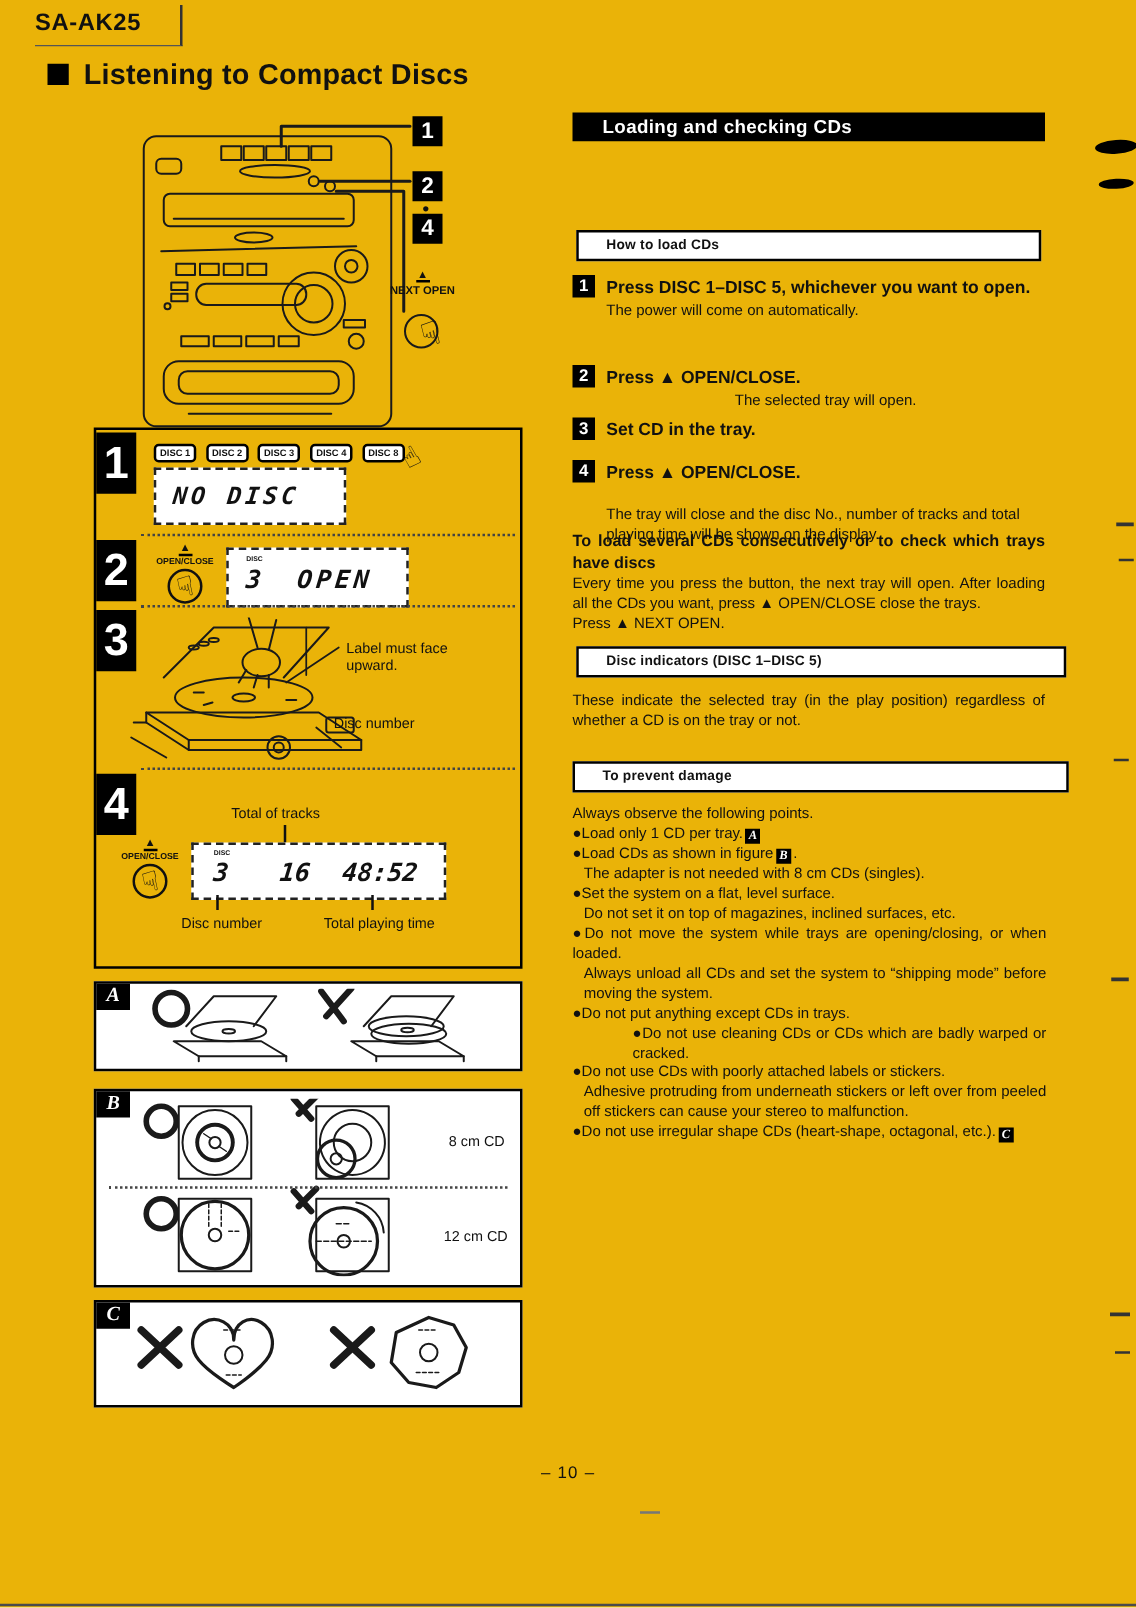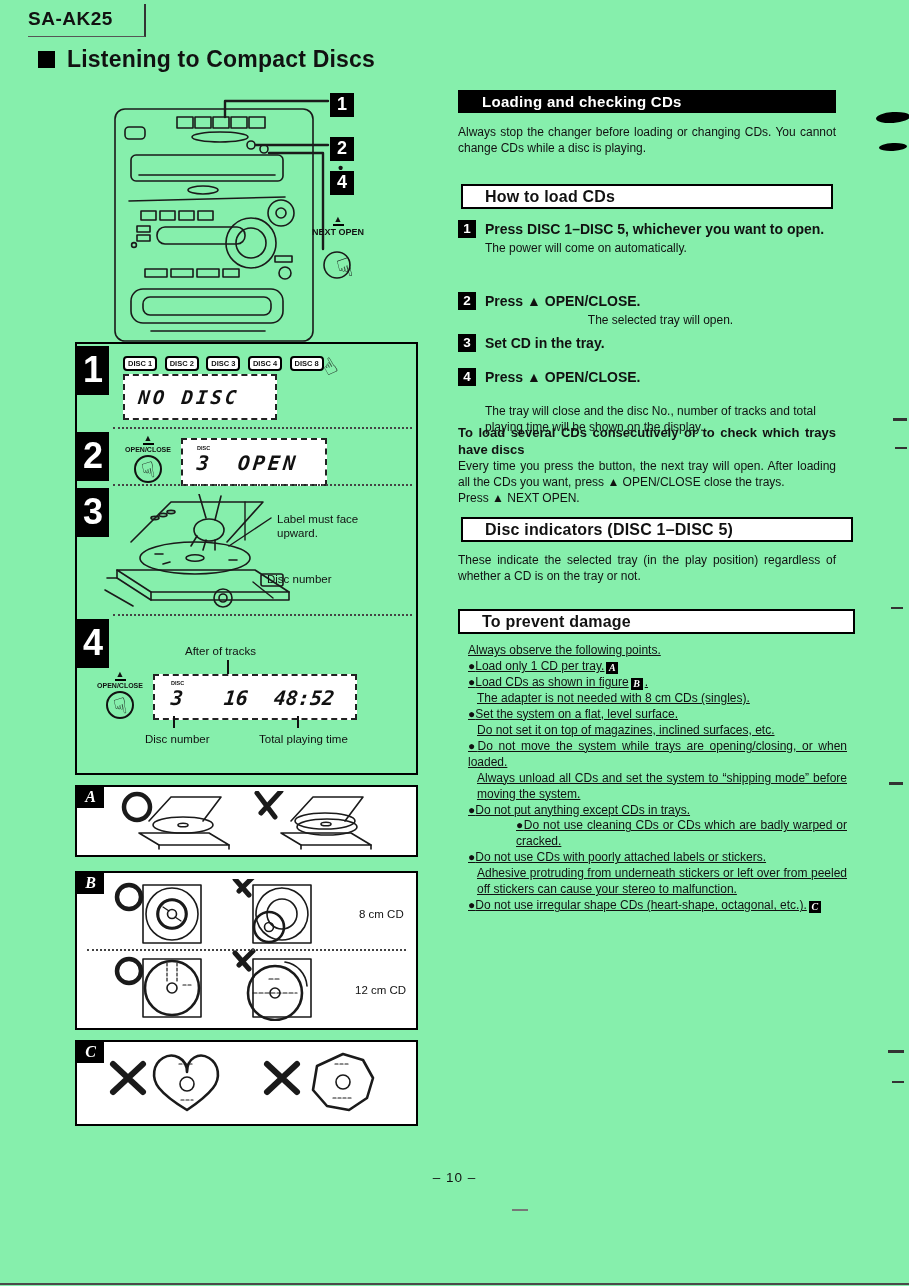--- a/index.html
+++ b/index.html
@@ -1,28 +1,28 @@
 <!DOCTYPE html>
 <html><head>
 <meta charset="utf-8">
 <style>
   html,body{margin:0;padding:0;background:#fff;}
-  .page{position:relative;width:909px;height:1286px;background:#86efac;overflow:hidden;
+  .page{position:relative;width:909px;height:1286px;background:#eab308;overflow:hidden;
         font-family:"Liberation Sans",sans-serif;color:#111;}
   .abs{position:absolute;}
 
   
   .model-tab{left:28px;top:4px;width:116px;height:28px;border-right:2px solid #333;border-bottom:1.5px solid #555;
              font-size:19px;font-weight:bold;letter-spacing:.5px;padding-top:4px;}
   .main-heading{left:38px;top:46px;font-size:23px;font-weight:bold;letter-spacing:.2px;}
   .heading-sq{display:inline-block;width:17px;height:17px;background:#000;margin-right:12px;vertical-align:-1px;}
 
   
   .blackbar{background:#000;color:#fff;font-weight:bold;font-size:15px;line-height:23px;padding-left:24px;letter-spacing:.3px;}
-  .boxhdr{border:2px solid #000;font-weight:bold;font-size:16px;line-height:21px;padding-left:22px;background:#fff;letter-spacing:.2px;}
+  .boxhdr{border:2px solid #000;font-weight:bold;font-size:11px;line-height:21px;padding-left:22px;background:#fff;letter-spacing:.2px;}
   .p12{font-size:12px;line-height:1.34;text-align:justify;}
   .num-sq{width:18px;height:18px;background:#000;color:#fff;font-weight:bold;font-size:13.5px;line-height:18px;text-align:center;flex:0 0 18px;}
   .big-num{background:#000;color:#fff;font-weight:bold;text-align:center;}
   .fig-chip{width:27px;height:21px;background:#000;color:#fff;text-align:center;
             font-family:"Liberation Serif",serif;font-style:italic;font-weight:bold;font-size:16px;line-height:20px;}
   .ref-chip{display:inline-block;width:12px;height:12px;background:#000;color:#fff;text-align:center;
             font-family:"Liberation Serif",serif;font-style:italic;font-weight:bold;font-size:10px;line-height:12px;
             vertical-align:-1px;margin:0 2px;}
   .seg{font-family:"DejaVu Sans Mono",monospace;font-style:italic;font-weight:bold;transform:skewX(-6deg);white-space:nowrap;}
   .dashbox{border:2px dashed #222;background:#fff;}
@@ -190,21 +190,21 @@
         <path d="M126,52 L168,24" stroke-width="1.4"></path>
         <path d="M142,8 L142,46" stroke-width="1.4"></path>
         <path d="M150,88 L170,104" stroke-width="1.4"></path>
       </g>
     </svg>
     <div class="abs small-lbl" style="left:200px;top:168px;width:110px;">Label must face upward.</div>
     <div class="abs small-lbl" style="left:190px;top:228px;">Disc number</div>
     <div class="abs dotsep" style="left:36px;top:270px;right:4px;"></div>
 
     <div class="abs big-num" style="left:0;top:275px;width:32px;height:49px;font-size:36px;line-height:47px;">4</div>
-    <div class="abs small-lbl" style="left:108px;top:300px;">After of tracks</div>
+    <div class="abs small-lbl" style="left:108px;top:300px;">Total of tracks</div>
     <div class="abs tickline" style="left:150px;top:316px;height:14px;"></div>
     <div class="abs press-ctl" style="left:12px;top:326px;width:62px;">
       <div class="ej">▲</div>
       <div class="ejbar"></div>
       <div class="lbl">OPEN/CLOSE</div>
       <div class="btn-circle">
         <span class="hand">☟</span>
       </div>
     </div>
     <div class="abs dashbox" style="left:76px;top:330px;width:200px;height:42px;">
@@ -296,21 +296,20 @@
         <path d="M168,16 L198,44 M198,16 L168,44" stroke-width="6"></path>
         <path d="M244,6 L264,12 L274,30 L268,50 L250,62 L228,58 L214,42 L218,18 Z" stroke-width="2.6"></path>
         <circle cx="244" cy="34" r="7"></circle>
         <path d="M236,16 l14,0 M234,50 l18,0" stroke-width="1.2" stroke-dasharray="3,2"></path>
       </g>
     </svg>
   </div>
 
   <div class="abs blackbar" style="left:458px;top:90px;width:354px;height:23px;">Loading and checking CDs</div>
 
-  <div class="abs p12" style="left:458px;top:124px;width:378px;">Always stop the changer before loading or changing CDs. You cannot change CDs while a disc is playing.</div>
 
   <div class="abs boxhdr" style="left:461px;top:184px;width:346px;">How to load CDs</div>
 
   <div class="abs" style="left:458px;top:220px;width:378px;display:flex;gap:9px;">
     <div class="num-sq">1</div>
     <div style="flex:1;">
       <div style="font-size:14px;font-weight:bold;line-height:1.3;text-align:justify;">Press DISC 1–DISC 5, whichever you want to open.</div>
       <div class="p12" style="text-align:left;margin-top:2px;">The power will come on automatically.</div>
     </div>
   </div>
@@ -343,21 +342,21 @@
     <div class="p12">Every time you press the button, the next tray will open. After loading all the CDs you want, press  ▲  OPEN/CLOSE  close  the trays.</div>
     <div class="p12" style="text-align:left;">Press ▲ NEXT OPEN.</div>
   </div>
 
   <div class="abs boxhdr" style="left:461px;top:517px;width:366px;">Disc indicators (DISC 1–DISC 5)</div>
 
   <div class="abs p12" style="left:458px;top:552px;width:378px;">These indicate the selected tray (in the play position) regardless of whether a CD is on the tray or not.</div>
 
   <div class="abs boxhdr" style="left:458px;top:609px;width:371px;">To prevent damage</div>
 
-  <div class="abs" style="left:468px;top:643px;width:379px;font-size:12px;line-height:1.33;text-decoration:underline;">
+  <div class="abs" style="left:458px;top:643px;width:379px;font-size:12px;line-height:1.33;">
     <div>Always observe the following points.</div>
 
     <div>●<span>Load only 1 CD per tray.</span><span class="ref-chip">A</span></div>
 
     <div>●<span>Load CDs as shown in figure</span><span class="ref-chip">B</span><span>.</span>
       <div style="padding-left:9px;">The adapter is not needed with 8 cm CDs (singles).</div>
     </div>
 
     <div>●<span>Set the system on a flat, level surface.</span>
       <div style="padding-left:9px;">Do not set it on top of magazines, inclined surfaces, etc.</div>

